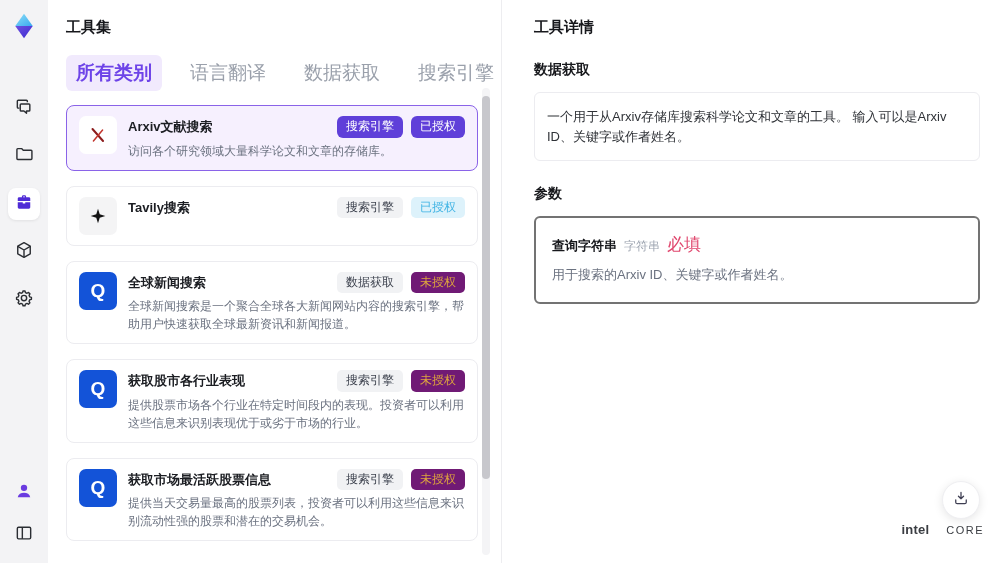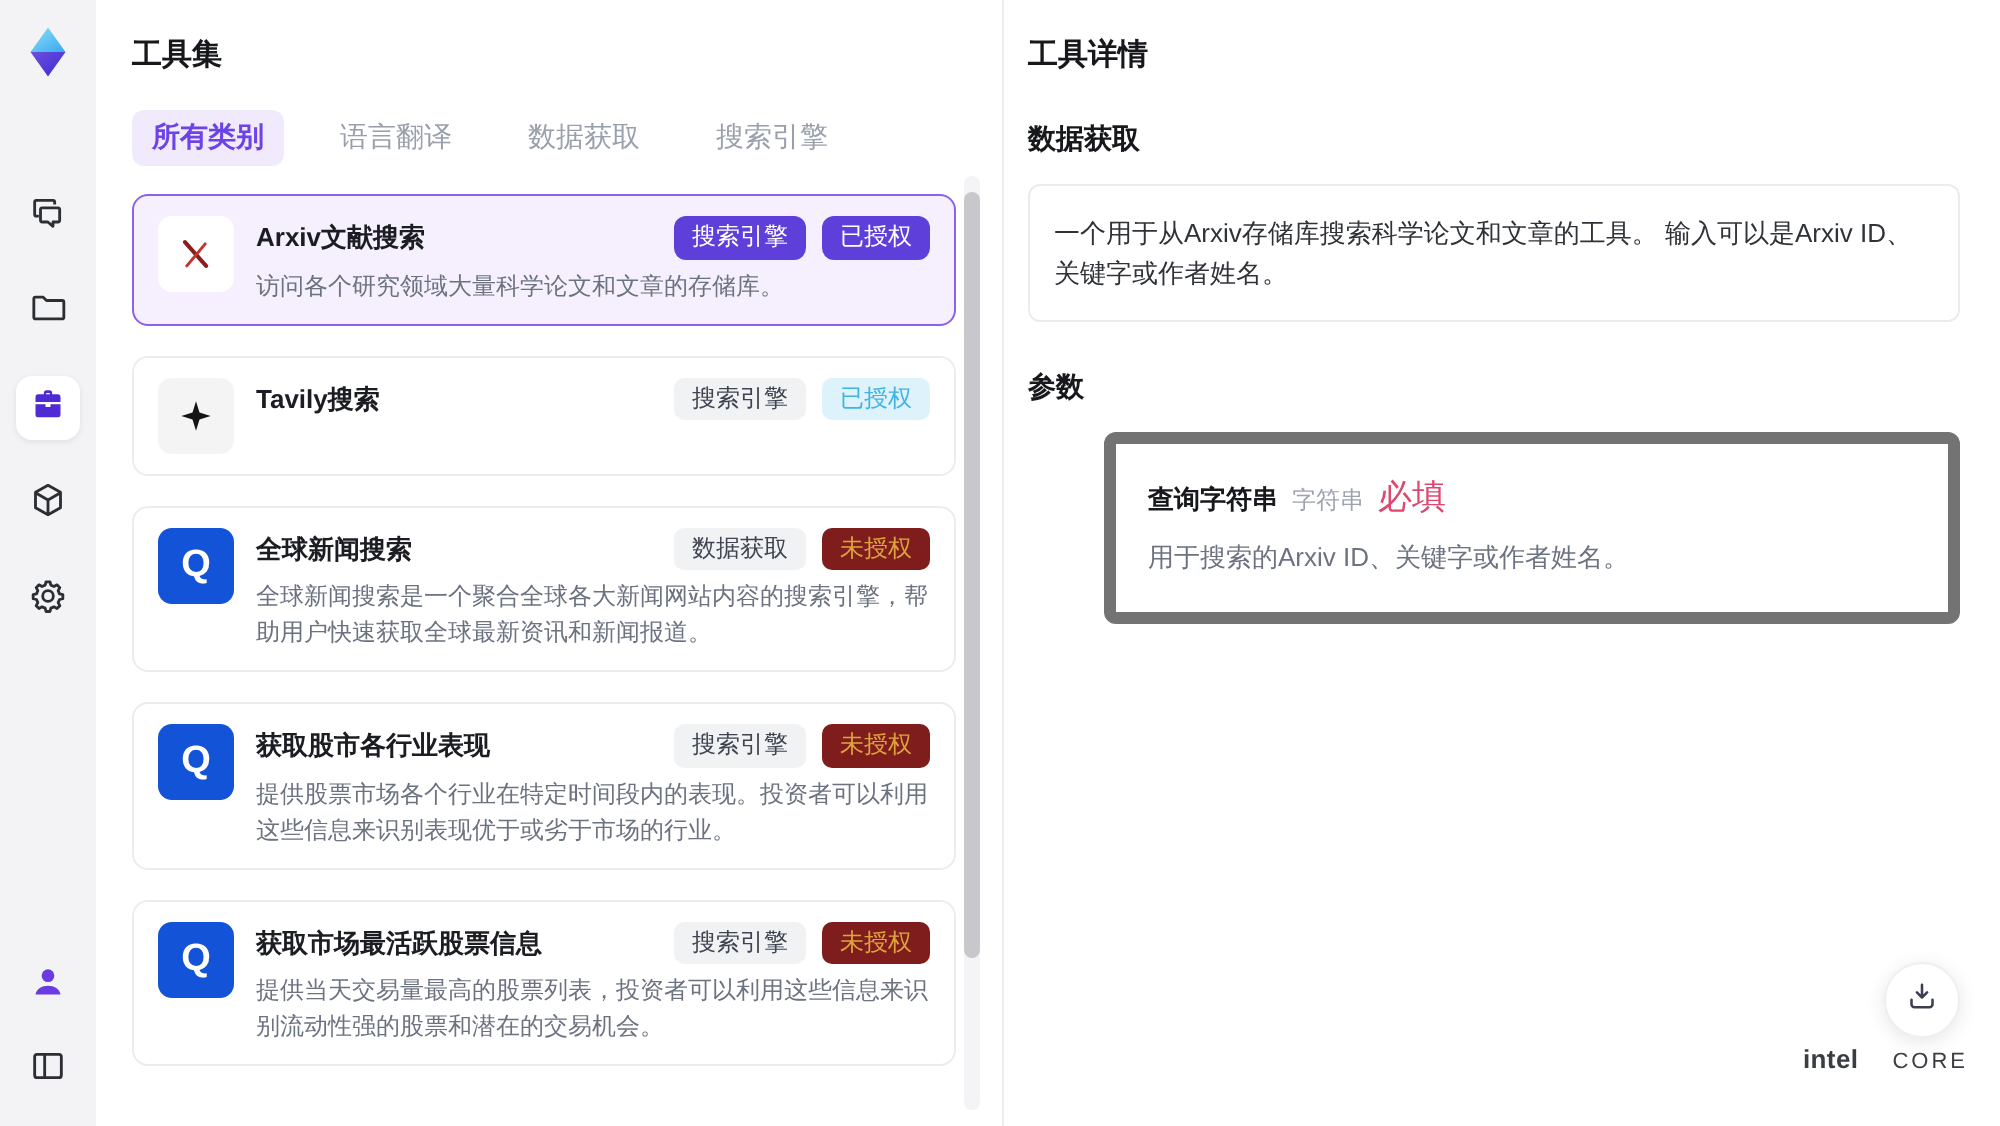--- a/index.html
+++ b/index.html
@@ -13,53 +13,53 @@
   .rail-nav { margin-top:52px; display:flex; flex-direction:column; align-items:center; gap:16px; }
   .rail-btn { width:32px; height:32px; border-radius:8px; display:flex; align-items:center; justify-content:center; cursor:pointer; }
   .rail-btn svg { width:20px; height:20px; }
   .rail-btn.active { background:#fff; box-shadow:0 1px 3px rgba(0,0,0,.08); }
   .rail-bottom { margin-top:auto; margin-bottom:12px; display:flex; flex-direction:column; align-items:center; gap:10px; }
 
   
   .panel-left { position:absolute; left:48px; top:0; width:453px; height:457px; background:#fff; padding:18px 0 0 18px; }
   .page-title { font-size:15px; font-weight:bold; margin-bottom:18px; }
   .tabs { display:flex; align-items:center; gap:18px; margin-bottom:14px; }
-  .tab { font-size:14px; color:#9aa0ab; padding:5px 10px; border-radius:6px; cursor:pointer; white-space:nowrap; }
+  .tab { font-size:19px; color:#9aa0ab; padding:5px 10px; border-radius:6px; cursor:pointer; white-space:nowrap; }
   .tab.active { color:#6d43e8; background:#f1eafd; font-weight:bold; }
 
   .tool-list { display:flex; flex-direction:column; gap:15px; width:412px; }
   .card { display:flex; gap:11px; border:1px solid #ececf0; border-radius:8px; background:#fff; padding:10px 12px; }
   .card.selected { background:#f6f0fe; border:1px solid #8a63e8; }
   .tool-icon { width:38px; height:38px; border-radius:7px; flex:0 0 38px; display:flex; align-items:center; justify-content:center; }
   .tool-icon.white { background:#fff; }
   .tool-icon.grey  { background:#f4f4f5; }
   .tool-icon.blue  { background:#1353d8; }
   .tool-icon.blue .q { color:#fff; font-weight:bold; font-size:19px; font-family:"Liberation Sans",sans-serif; }
   .card-body { flex:1; min-width:0; }
   .card-head { display:flex; align-items:center; }
   .tool-name { font-size:13px; font-weight:bold; color:#1b1d22; padding-top:1px; }
   .badges { margin-left:auto; display:flex; gap:8px; white-space:nowrap; }
   .badge { font-size:12px; padding:3px 9px; border-radius:5px; line-height:1.3; }
   .badge.cat  { background:#f1f2f4; color:#3f4450; }
   .badge.solid{ background:#5f3fd9; color:#fff; border-radius:6px; }
   .badge.ok   { background:#ddf2fb; color:#41b4e4; }
-  .badge.warn { background:#7f1d1d; color:#dda43e; }
+  .badge.warn { background:#701a75; color:#dda43e; }
   .tool-desc { font-size:12px; color:#6b7280; line-height:1.5; margin-top:4px; }
 
   
   .scrollbar { position:absolute; right:11px; top:88px; width:8px; height:467px; background:#f4f4f6; border-radius:4px; }
   .scroll-thumb { position:absolute; top:8px; left:0; width:8px; height:82%; background:#c7c7cc; border-radius:4px; }
 
   
   .panel-right { position:absolute; left:501px; top:0; width:499px; height:563px; background:#fff;
-                 border-left:1px solid #ededf0; padding:18px 20px 0 12px; }
+                 border-left:1px solid #ededf0; padding:18px 20px 0 32px; }
   .detail-title { font-size:15px; font-weight:bold; margin-bottom:24px; }
   .section-h { font-size:14px; font-weight:bold; margin-bottom:13px; }
   .intro-box { border:1px solid #ececf0; border-radius:6px; padding:14px 12px; font-size:13px; color:#2f3237; line-height:1.5; margin-bottom:24px; }
-  .param-box { border:6px solid #737373; border-radius:6px; padding:15px 16px 18px 16px;margin-left:38px; }
+  .param-box { border:2px solid #737373; border-radius:6px; padding:15px 16px 18px 16px; }
   .param-head { display:flex; align-items:baseline; gap:7px; }
   .param-name { font-size:13px; font-weight:bold; }
   .param-type { font-size:12px; color:#9ca3af; }
   .param-req  { font-size:17px; color:#e0476e; }
   .param-desc { font-size:13px; color:#6b7280; margin-top:10px; }
 
   
   .fab { position:absolute; right:20px; bottom:44px; width:38px; height:38px; border-radius:50%; background:#fff;
          border:1px solid #efeff2; box-shadow:0 2px 10px rgba(0,0,0,.10); display:flex; align-items:center; justify-content:center; cursor:pointer; }
   .intel { position:absolute; right:16px; bottom:26px; color:#3a3d42; display:flex; align-items:baseline; gap:17px; }

